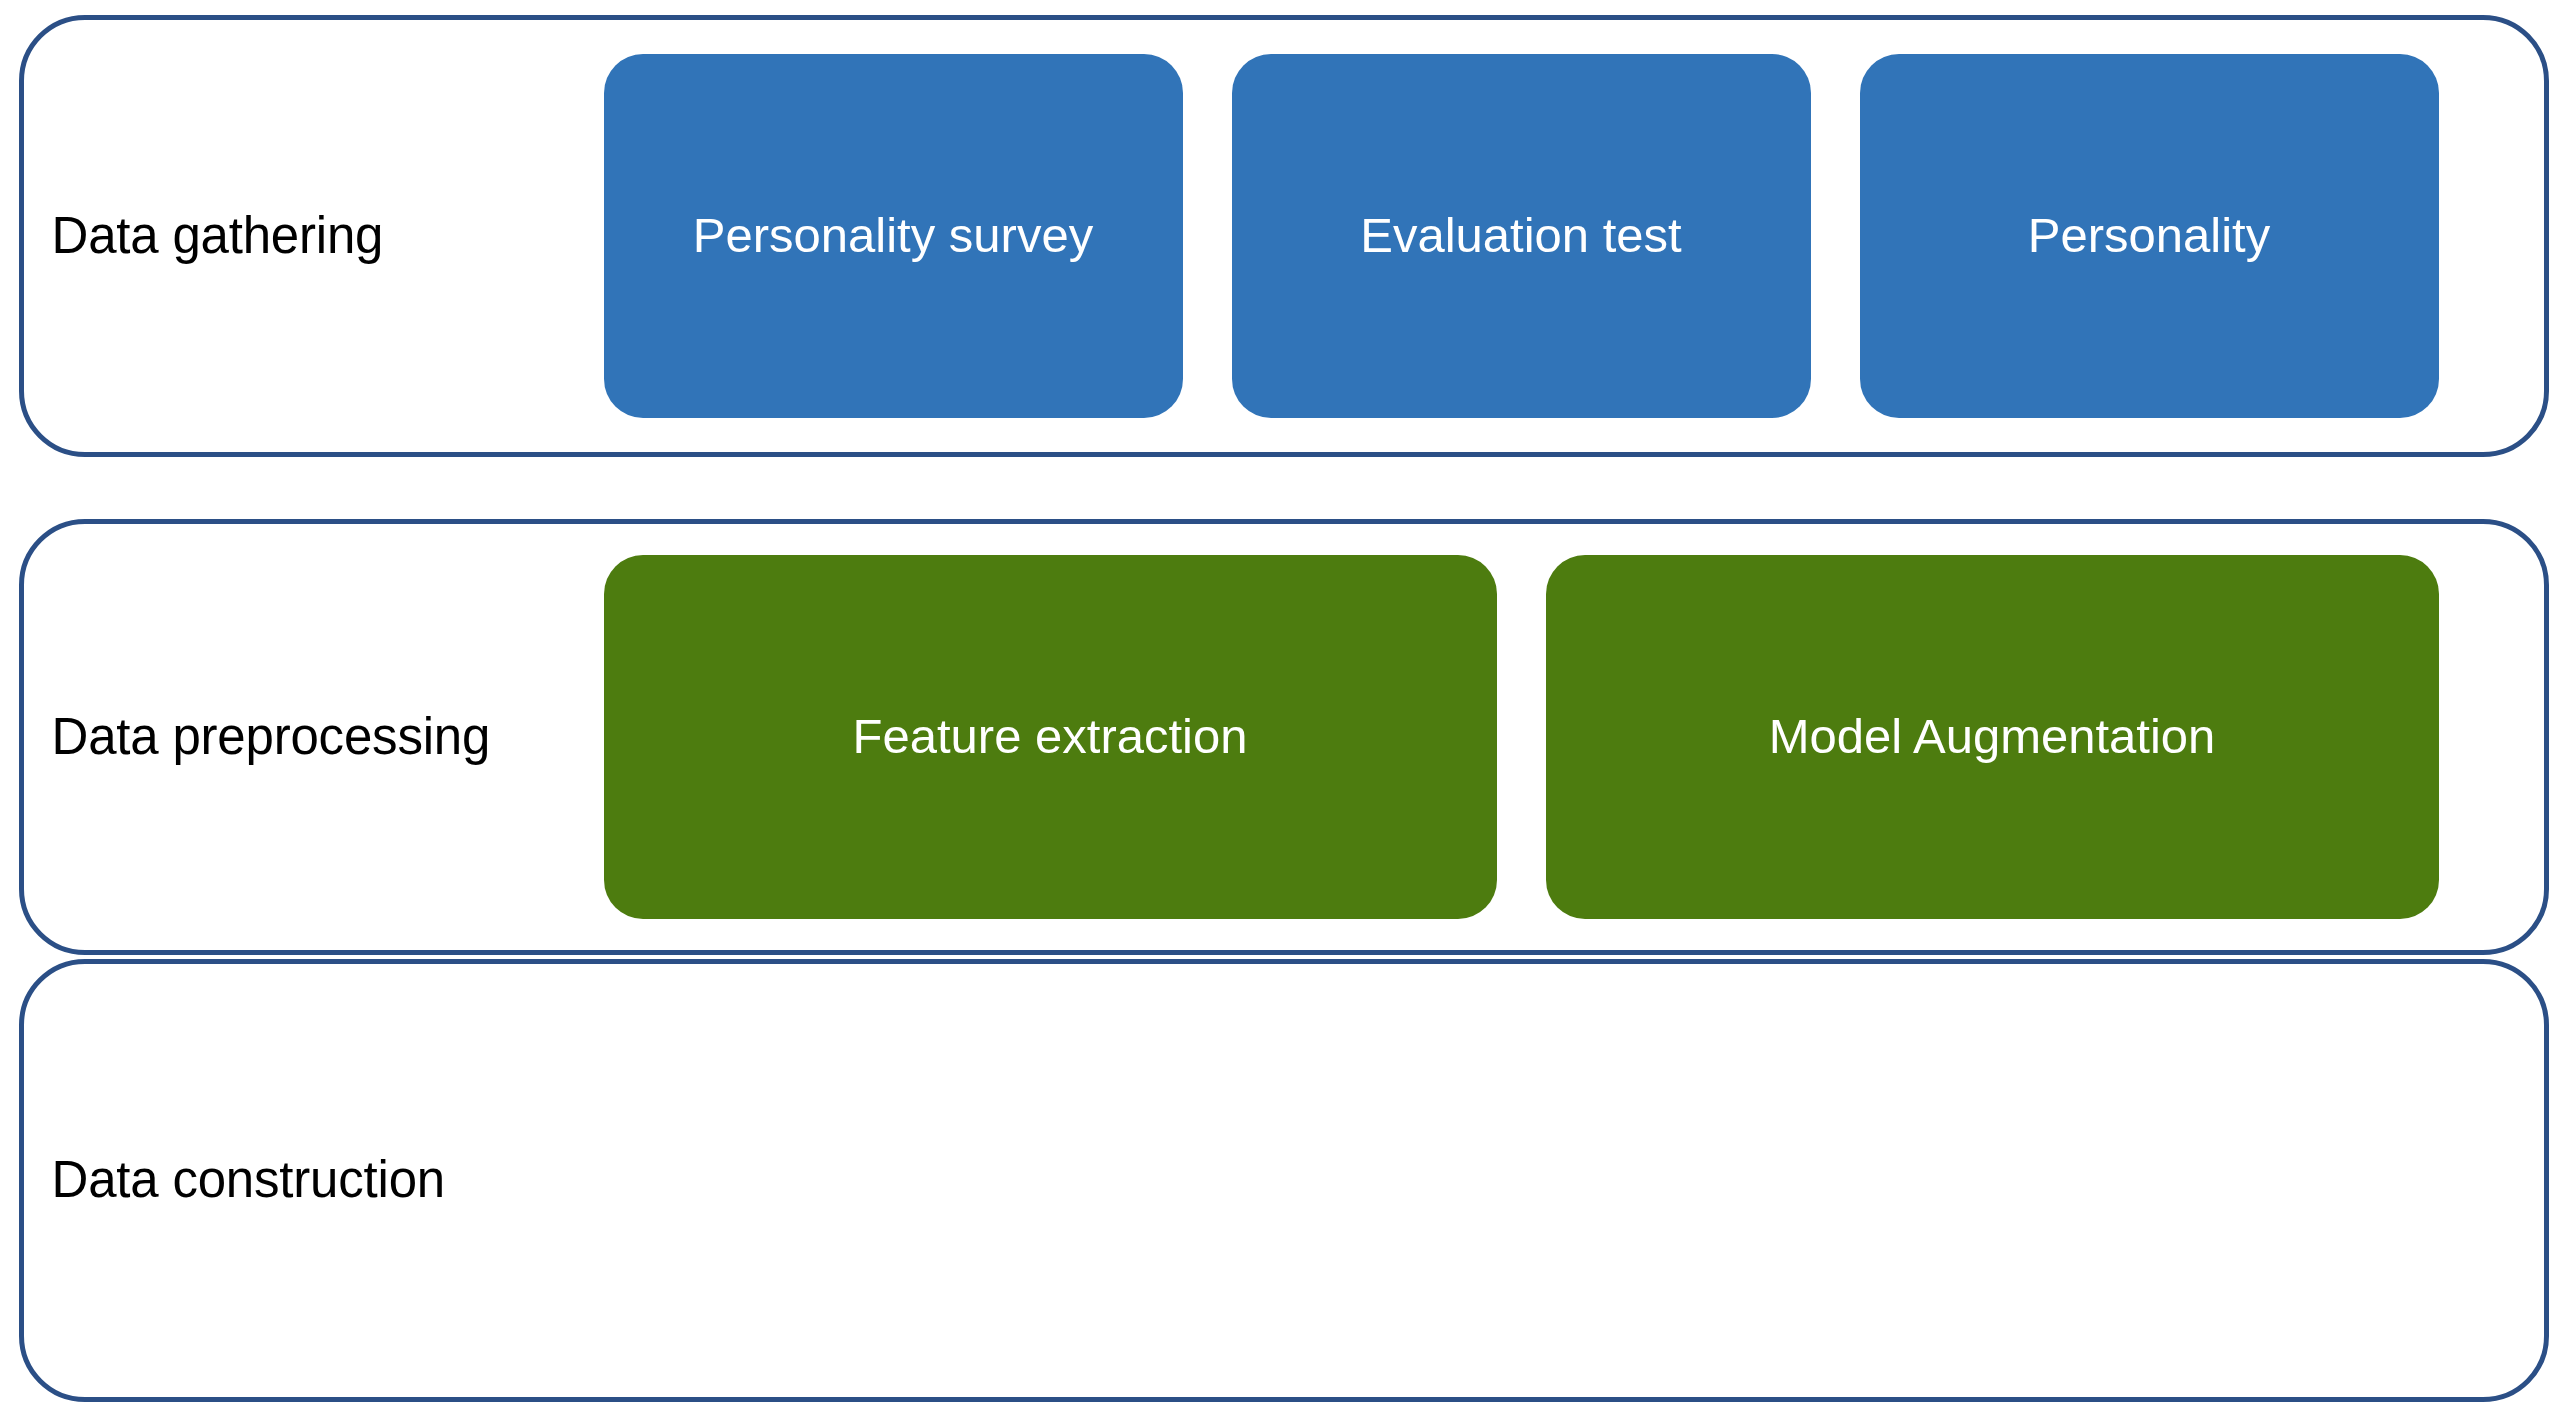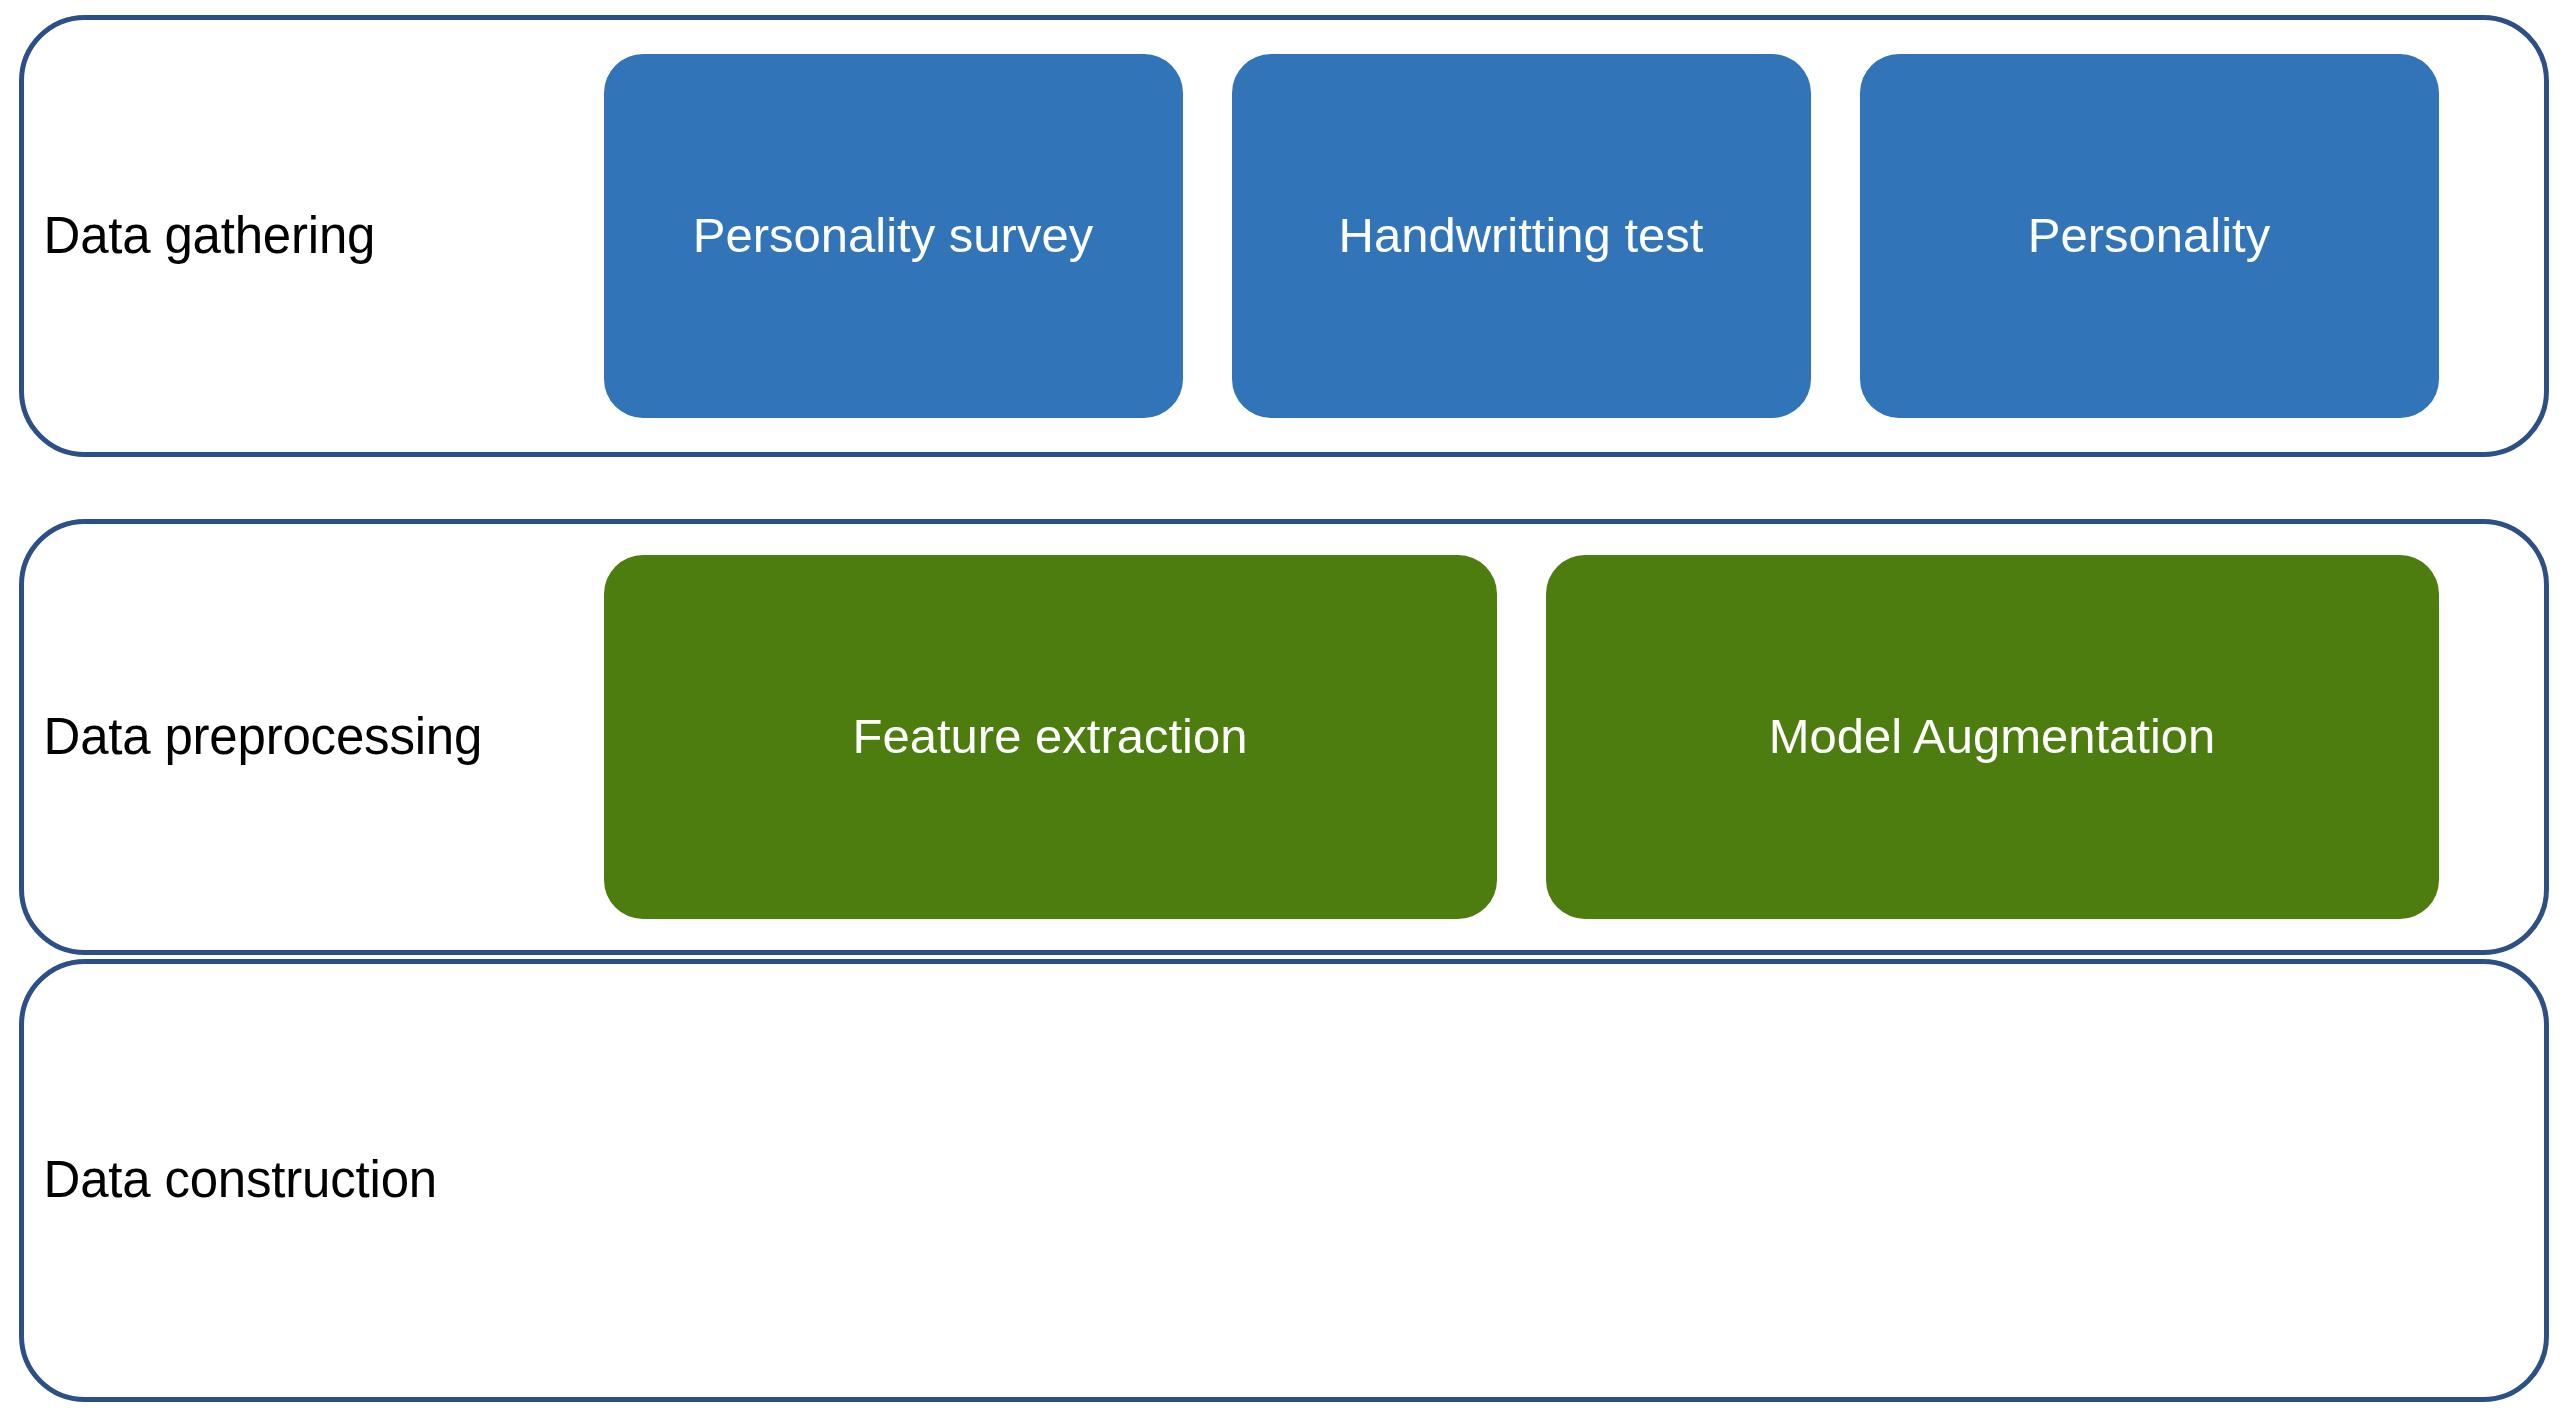--- a/index.html
+++ b/index.html
@@ -35,21 +35,21 @@
   }
 
   .stage-1 { top: 15px;   height: 442px; }
   .stage-2 { top: 519px;  height: 436px; }
   .stage-3 { top: 959px; height: 443px; }
 
   
   .stage-label {
     flex: 0 0 580px;
     width: 580px;
-    padding-left: 20px;
+    padding-left: 28px;
     box-sizing: border-box;
     color: #000000;
     font-size: 51px;
     line-height: 1.15;
     letter-spacing: -0.2px;
     text-align: left;
     white-space: nowrap;
   }
 
   
@@ -94,21 +94,21 @@
 
 <div id="diagram">
 
   <div class="stage stage-1">
     <div class="stage-label">Data gathering</div>
     <div class="steps">
       <div class="step-box accent-blue">
         <span class="step-label">Personality survey</span>
       </div>
       <div class="step-box accent-blue">
-        <span class="step-label">Handwritting test</span>
+        <span class="step-label">Evaluation test</span>
       </div>
       <div class="step-box accent-blue">
         <span class="step-label">Personality</span>
       </div>
     </div>
   </div>
 
   <div class="stage stage-2">
     <div class="stage-label">Data preprocessing</div>
     <div class="steps">

